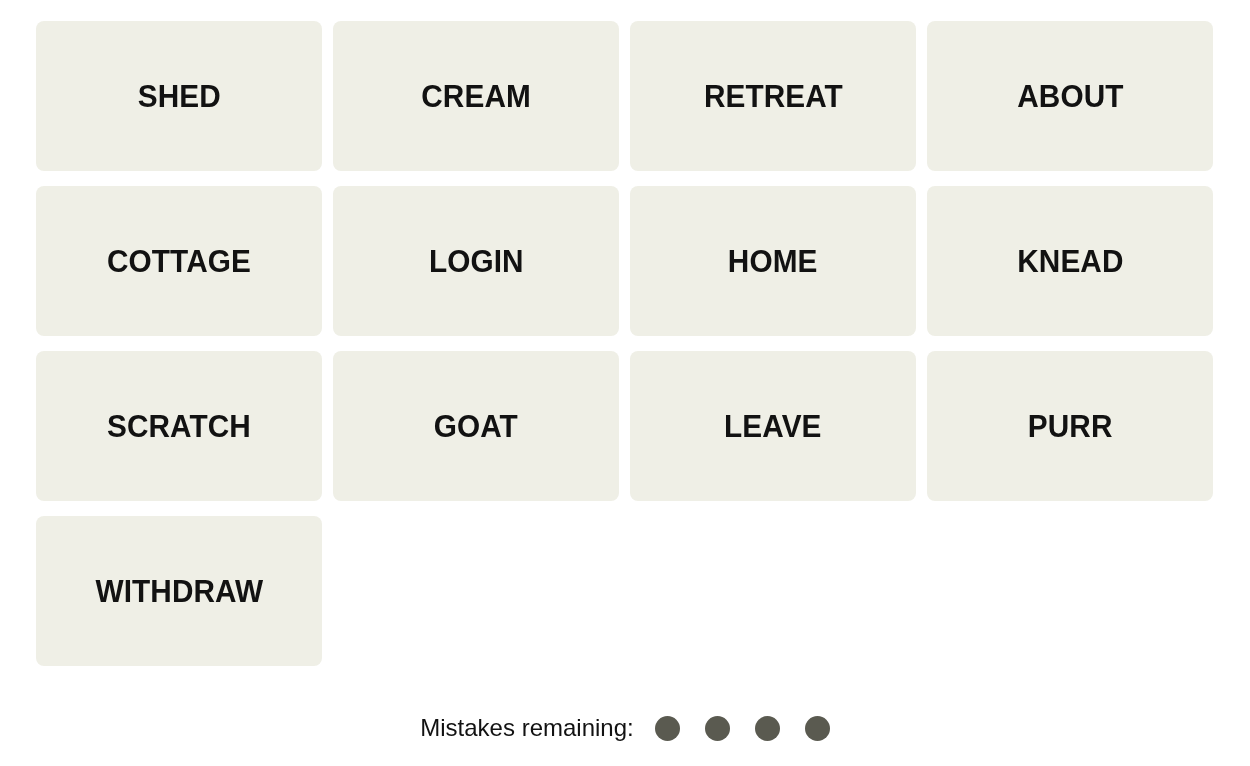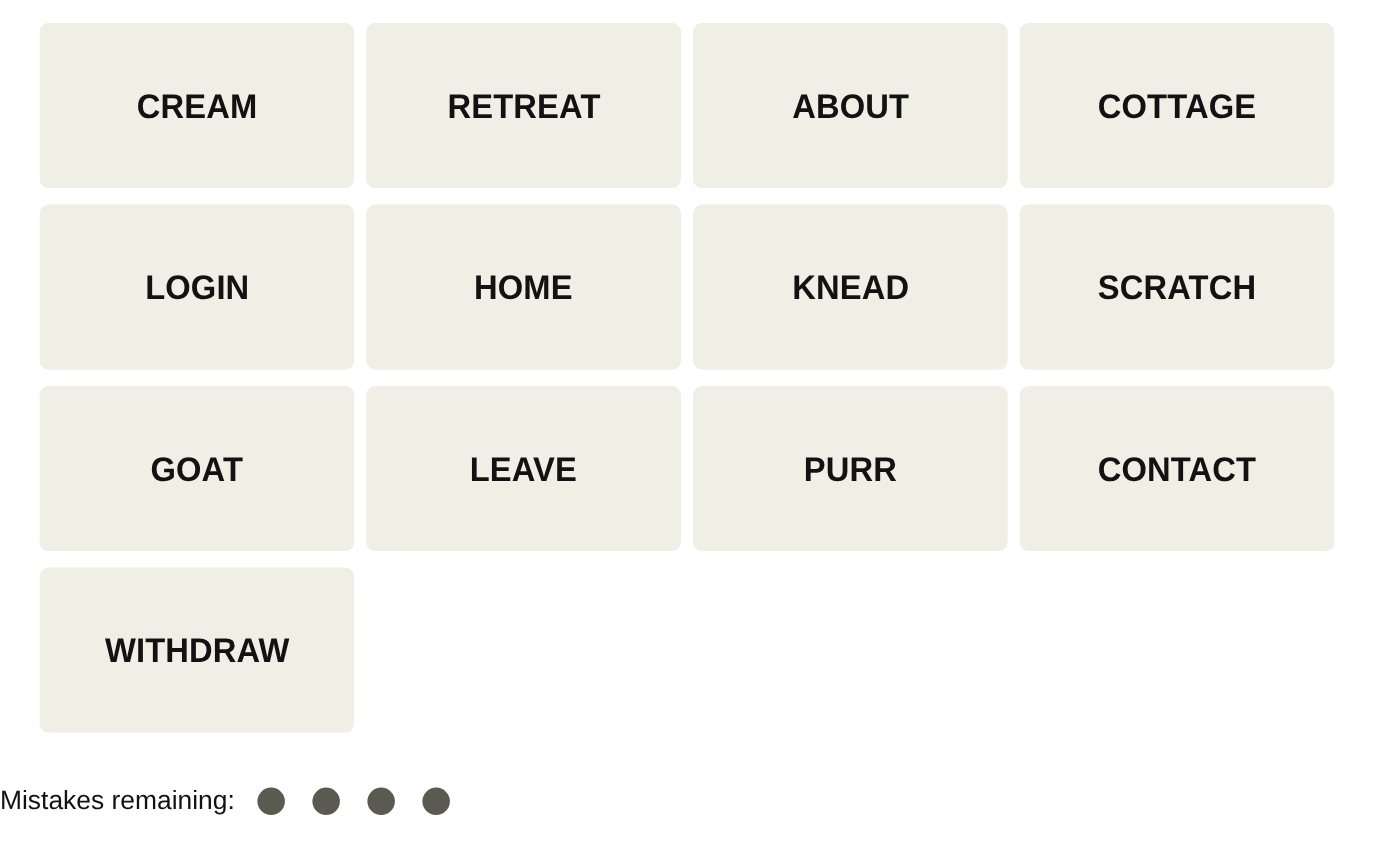--- a/index.html
+++ b/index.html
@@ -64,20 +64,21 @@
 
   
   #mistakes-bar {
     position: absolute;
     left: 0;
     top: 703px;
     width: 1250px;
     height: 50px;
     display: flex;
     align-items: center;
+    justify-content: center;
   }
 
   #mistakes-label {
     font-family: "Liberation Sans", sans-serif;
     font-size: 24px;
     font-weight: 400;
     color: #121212;
     line-height: 1;
     white-space: nowrap;
   }
@@ -96,20 +97,23 @@
     background: #5a5a50;
     flex: 0 0 auto;
   }
 </style>
 </head>
 <body>
 
 <div id="game-root">
 
   <div id="word-grid">
+      <div class="word-tile" role="button" tabindex="0">
+        <span class="word-tile-label">SHED</span>
+      </div>
       <div class="word-tile" role="button" tabindex="0">
         <span class="word-tile-label">CREAM</span>
       </div>
       <div class="word-tile" role="button" tabindex="0">
         <span class="word-tile-label">RETREAT</span>
       </div>
       <div class="word-tile" role="button" tabindex="0">
         <span class="word-tile-label">ABOUT</span>
       </div>
       <div class="word-tile" role="button" tabindex="0">
@@ -130,23 +134,20 @@
       <div class="word-tile" role="button" tabindex="0">
         <span class="word-tile-label">GOAT</span>
       </div>
       <div class="word-tile" role="button" tabindex="0">
         <span class="word-tile-label">LEAVE</span>
       </div>
       <div class="word-tile" role="button" tabindex="0">
         <span class="word-tile-label">PURR</span>
       </div>
       <div class="word-tile" role="button" tabindex="0">
-        <span class="word-tile-label">CONTACT</span>
-      </div>
-      <div class="word-tile" role="button" tabindex="0">
         <span class="word-tile-label">WITHDRAW</span>
       </div>
     </div>
 
   <div id="mistakes-bar">
     <span id="mistakes-label">Mistakes remaining:</span>
     <span id="mistakes-dots">
         <span class="mistake-dot"></span>
         <span class="mistake-dot"></span>
         <span class="mistake-dot"></span>

